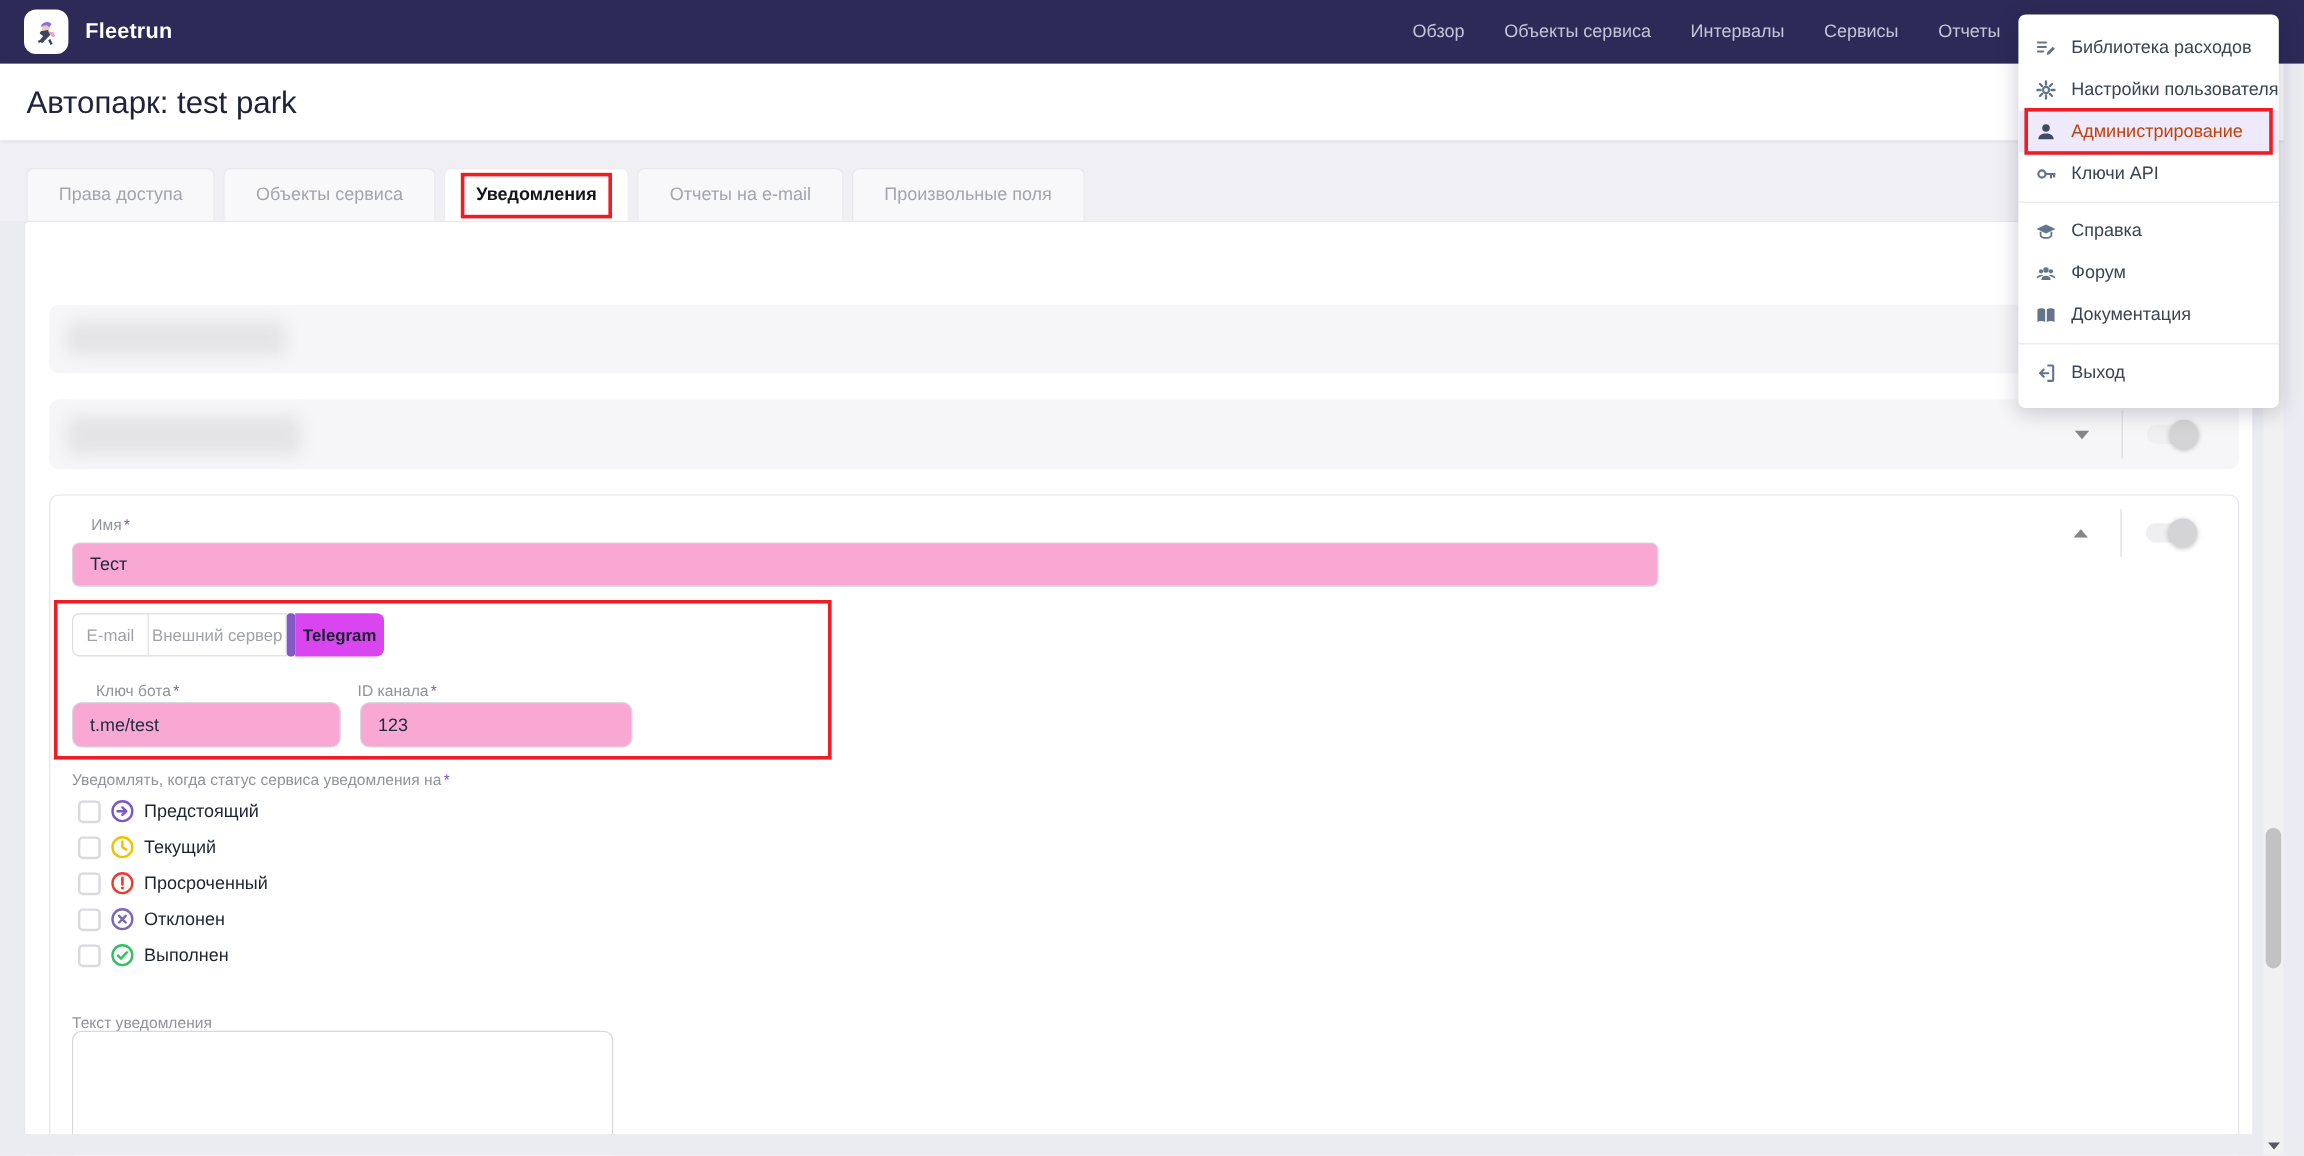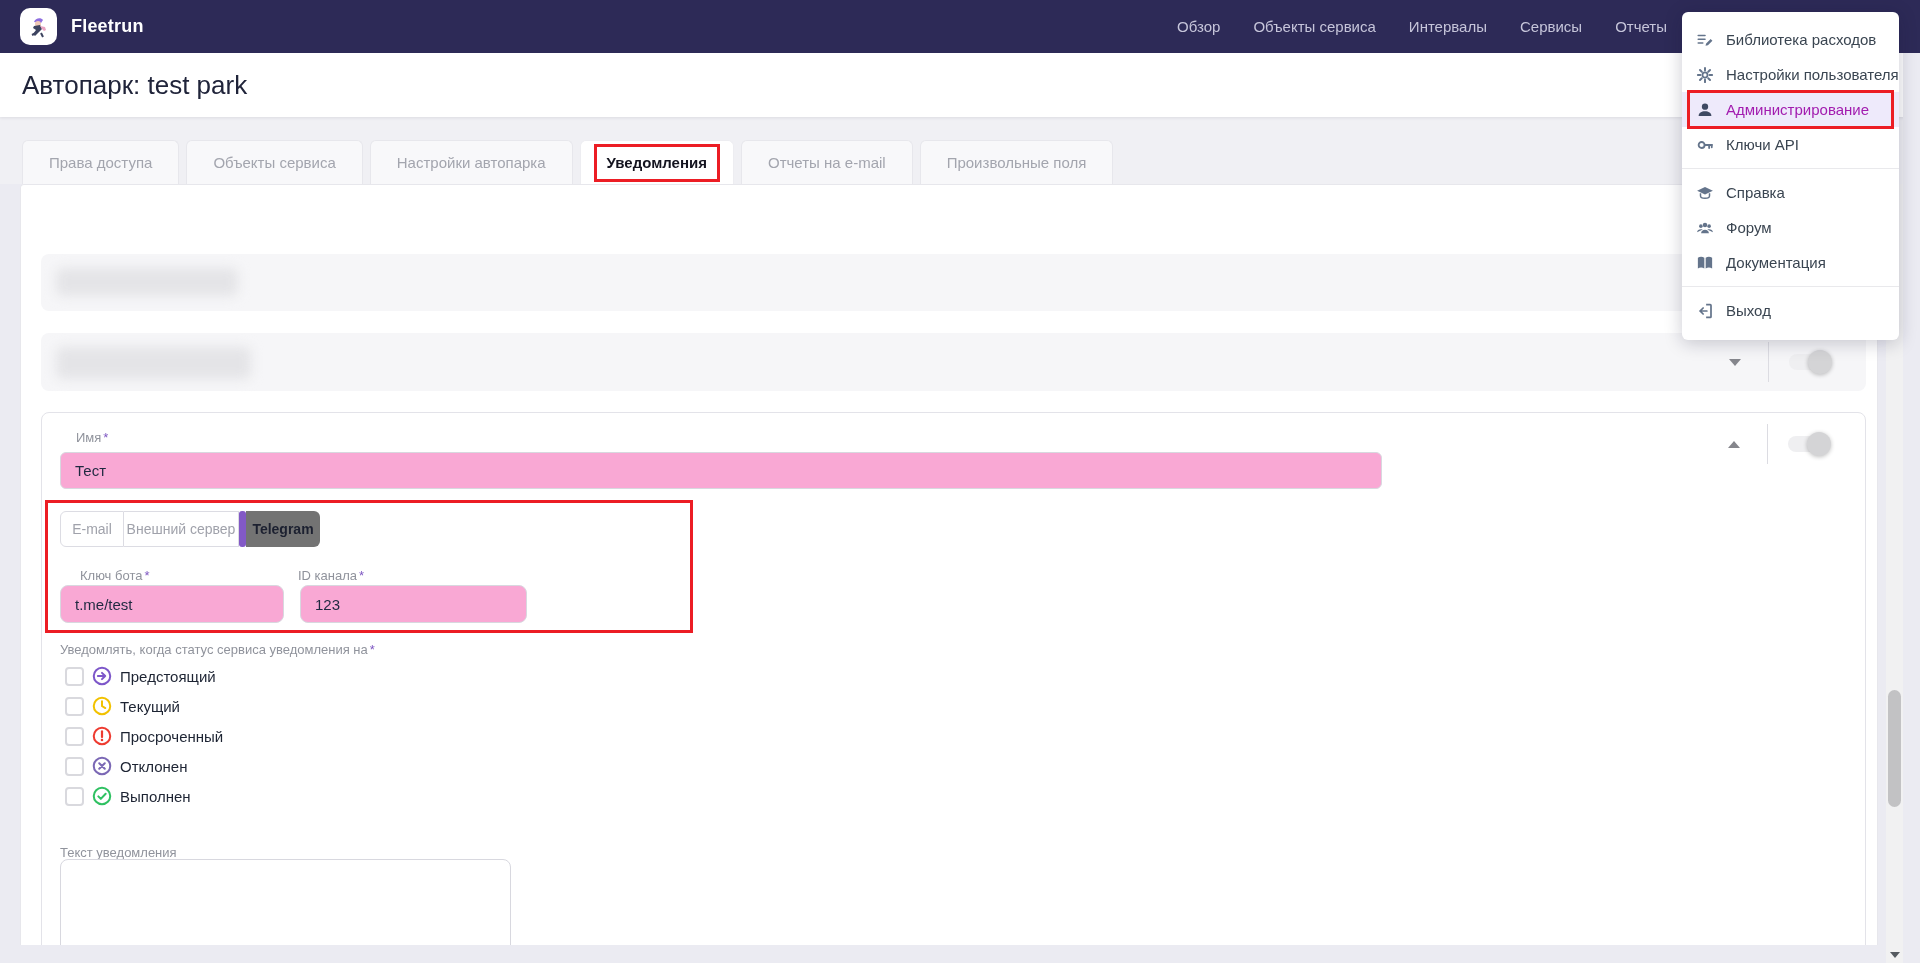--- a/index.html
+++ b/index.html
@@ -51,37 +51,37 @@
   .input-chanid{left:258px;top:172px;width:227px;height:38px;border-radius:8px;}
 
   .annotation-box{position:absolute;border:3px solid #ec1d24;pointer-events:none;z-index:6;}
   .telegram-annotation{left:3px;top:87px;width:648px;height:133px;}
 
   .segmented{position:absolute;left:18px;top:98px;height:36px;display:flex;align-items:stretch;}
   .segment{display:flex;align-items:center;justify-content:center;font-size:14px;color:#a0a2ab;background:#fff;border:1px solid #dcdce3;cursor:pointer;white-space:nowrap;}
   .seg-email{width:64px;border-radius:6px 0 0 6px;}
   .seg-ext{width:115px;border-left:none;}
   .seg-bar{width:7px;background:#8259c6;border-radius:3px;}
-  .seg-telegram{width:74px;background:#737373;border:none;border-radius:0 6px 6px 0;color:#1c2030;font-weight:bold;}
+  .seg-telegram{width:74px;background:#d946ef;border:none;border-radius:0 6px 6px 0;color:#1c2030;font-weight:bold;}
 
   .statuses{position:absolute;left:18px;top:248px;display:flex;flex-direction:column;}
   .status-row{height:30px;display:flex;align-items:center;}
   .checkbox{width:19px;height:19px;border:2px solid #d9d9de;border-radius:4px;background:#fff;margin-left:5px;cursor:pointer;flex:none;}
   .status-icon{width:22px;height:22px;margin-left:7px;flex:none;display:flex;}
   .status-icon svg{width:22px;height:22px;}
   .status-label{margin-left:7px;font-size:15px;color:#1d2433;}
 
   .message-area{position:absolute;left:18px;top:446px;width:451px;height:150px;border:1px solid #d8d8df;border-radius:8px;resize:none;outline:none;font-size:15px;color:#1f2940;padding:10px 14px;}
 
   
   .user-menu{position:absolute;left:1682px;top:12px;width:217px;background:#ffffff;border-radius:6px;box-shadow:0 3px 18px rgba(20,20,50,.22);padding:10px 0 12px 0;z-index:50;}
   .menu-item{position:relative;height:35px;display:flex;align-items:center;padding:0 14px;gap:12px;font-size:15px;color:#3a4551;cursor:pointer;white-space:nowrap;}
   .menu-item .mi-icon{width:18px;height:18px;flex:none;color:#64748b;display:flex;}
   .menu-item .mi-icon svg{width:18px;height:18px;}
-  .menu-item.active{background:#eeeafb;color:#a21caf;}
+  .menu-item.active{background:#eeeafb;color:#c2410c;}
   .menu-item.active .mi-icon{color:#3f4a63;}
   .menu-item .item-annotation{display:none;}
   .menu-item.active .item-annotation{display:block;position:absolute;left:5px;right:5px;top:-2px;bottom:-2px;border:3px solid #ec1d24;pointer-events:none;}
   .menu-divider{height:1px;background:#e9e9ec;margin:6px 0;}
 
   
   .scroll-track{position:absolute;left:1886px;top:184px;width:17px;height:779px;background:#f1f1f2;z-index:8;}
   .scroll-thumb{position:absolute;left:2px;top:506px;width:13px;height:117px;background:#c2c2c4;border-radius:7px;cursor:pointer;}
   .scroll-arrow-down{position:absolute;left:4px;bottom:5px;width:0;height:0;border-left:5px solid transparent;border-right:5px solid transparent;border-top:6px solid #555a60;}
   .right-strip{position:absolute;left:1903px;top:53px;width:17px;height:910px;background:#ebebf2;z-index:7;}
@@ -121,24 +121,20 @@
     <div class="tabs">
 
     <div class="tab">
           <span>Права доступа</span>
 
         </div>
         <div class="tab">
           <span>Объекты сервиса</span>
 
         </div>
-        <div class="tab">
-          <span>Настройки автопарка</span>
-
-        </div>
         <div class="tab active">
           <span>Уведомления</span>
           <span class="tab-annotation"></span>
         </div>
         <div class="tab">
           <span>Отчеты на e-mail</span>
 
         </div>
         <div class="tab">
           <span>Произвольные поля</span>

